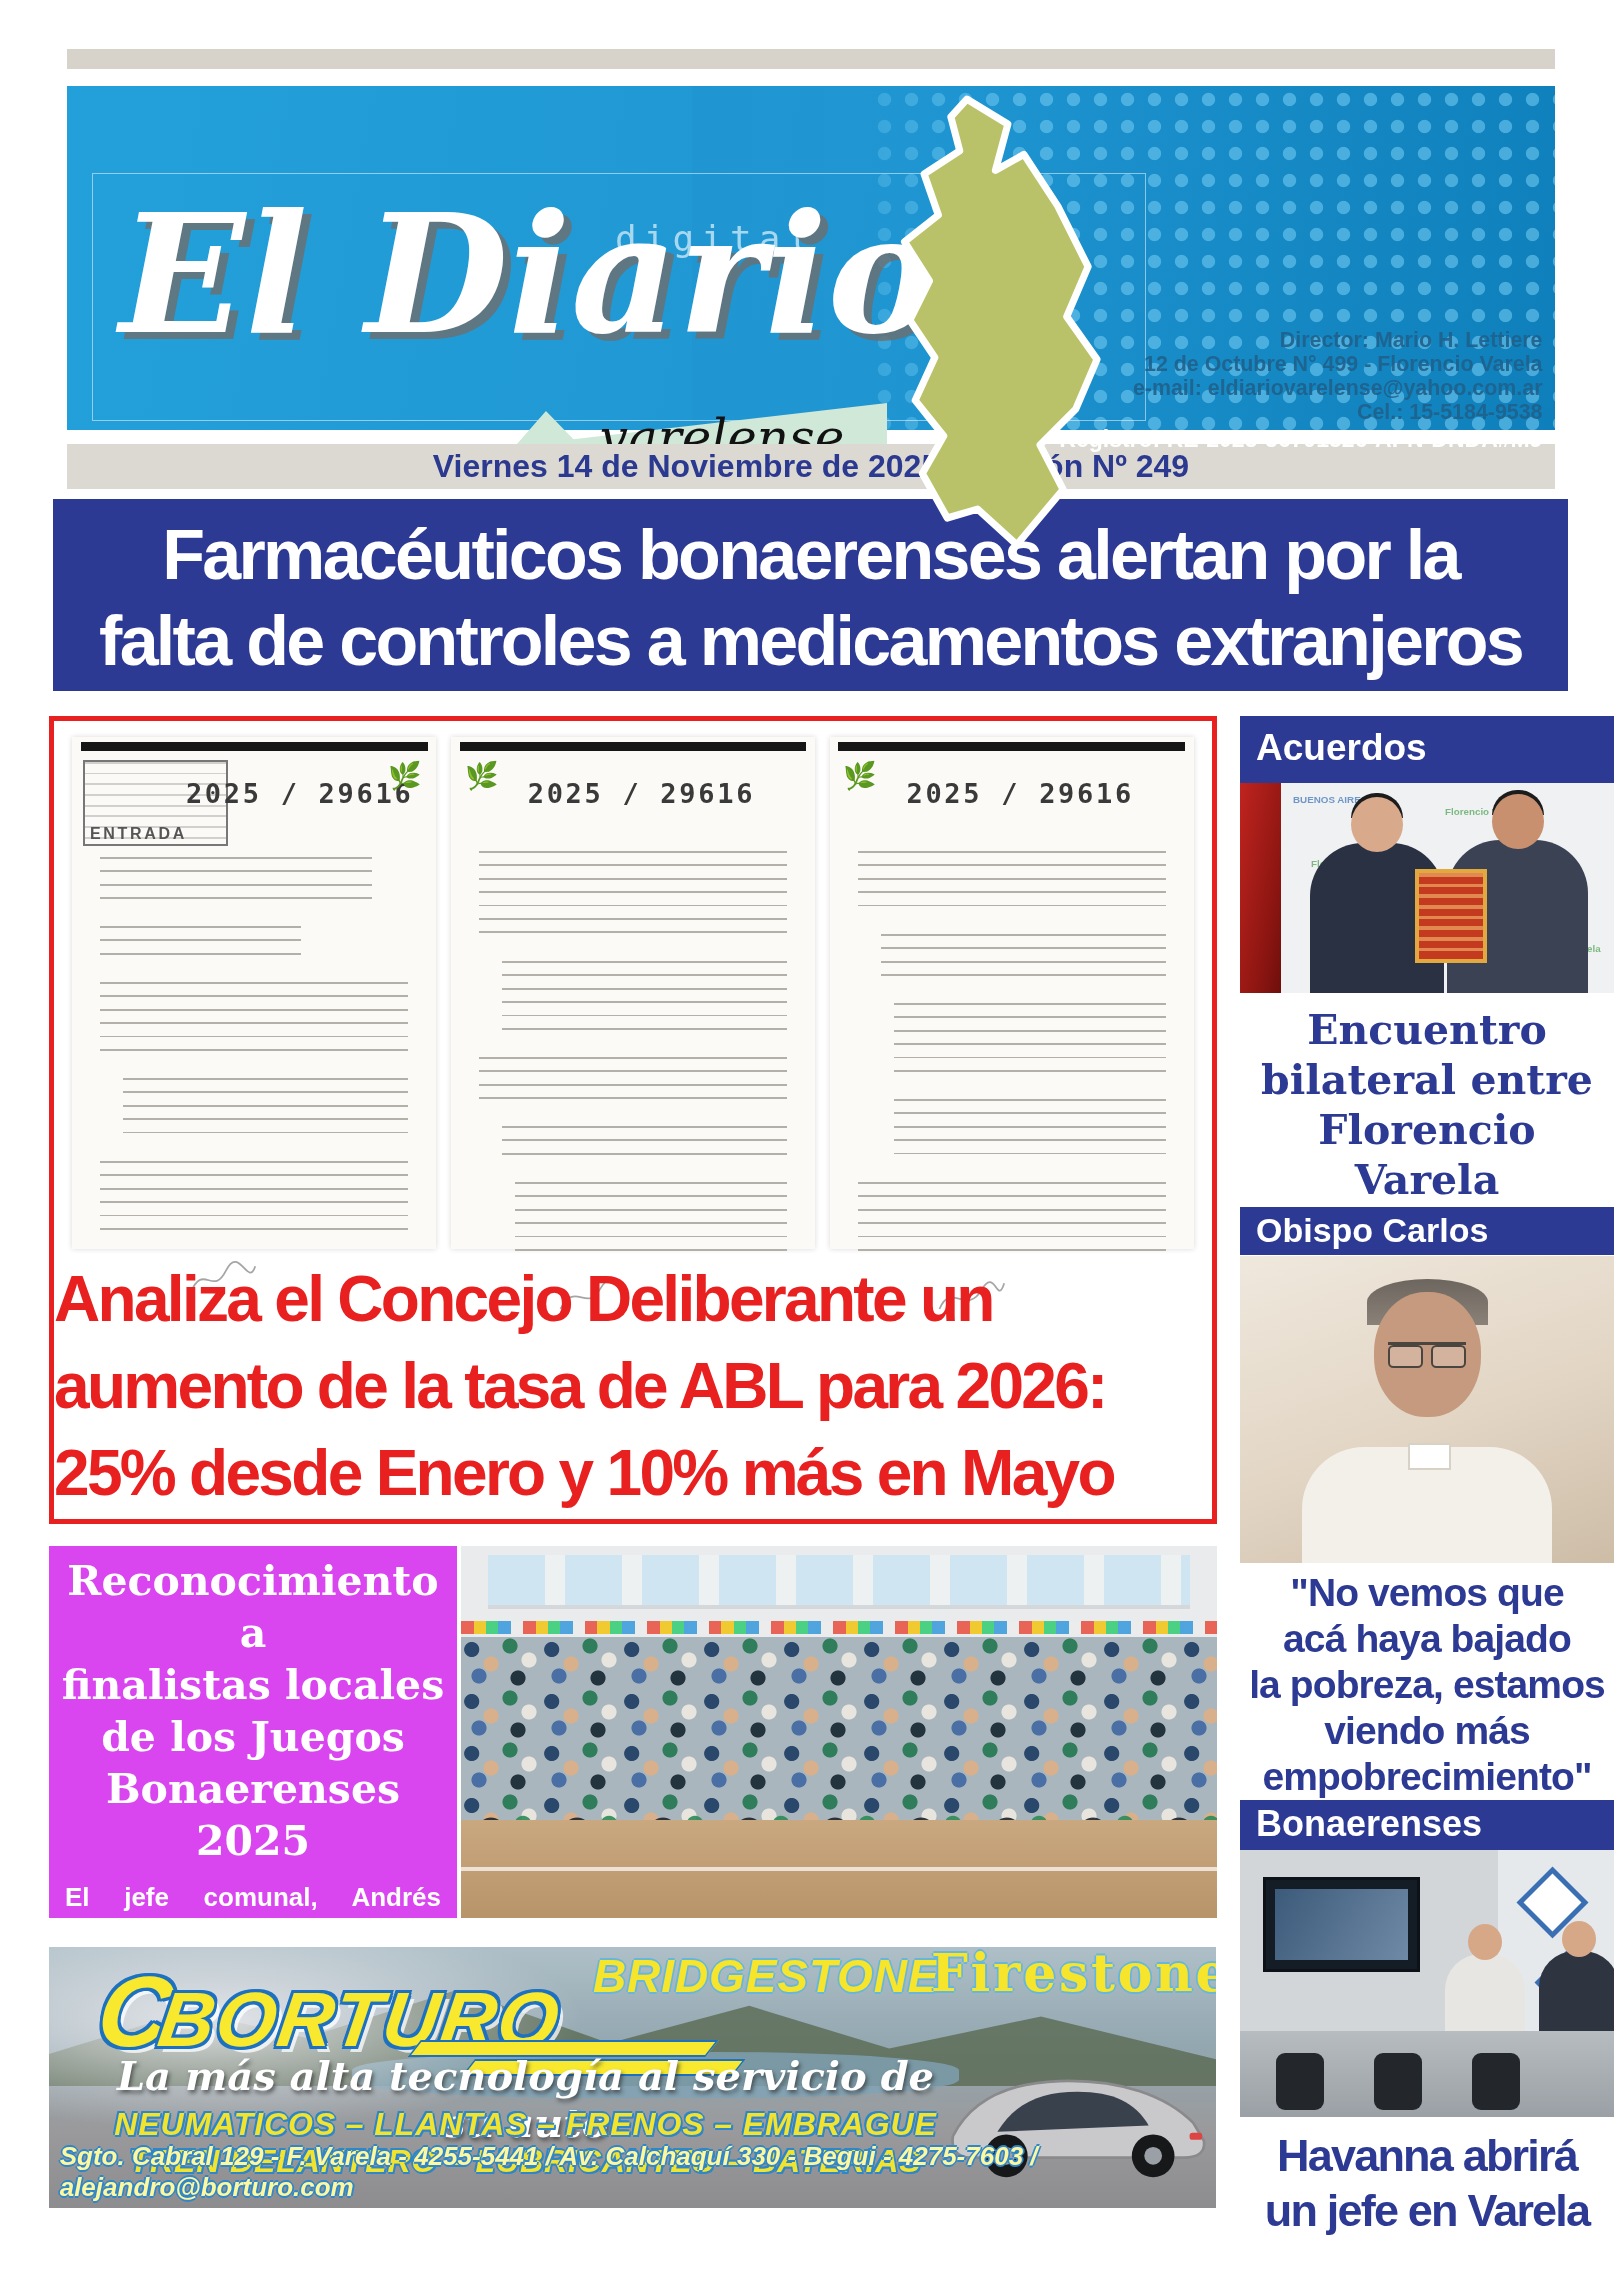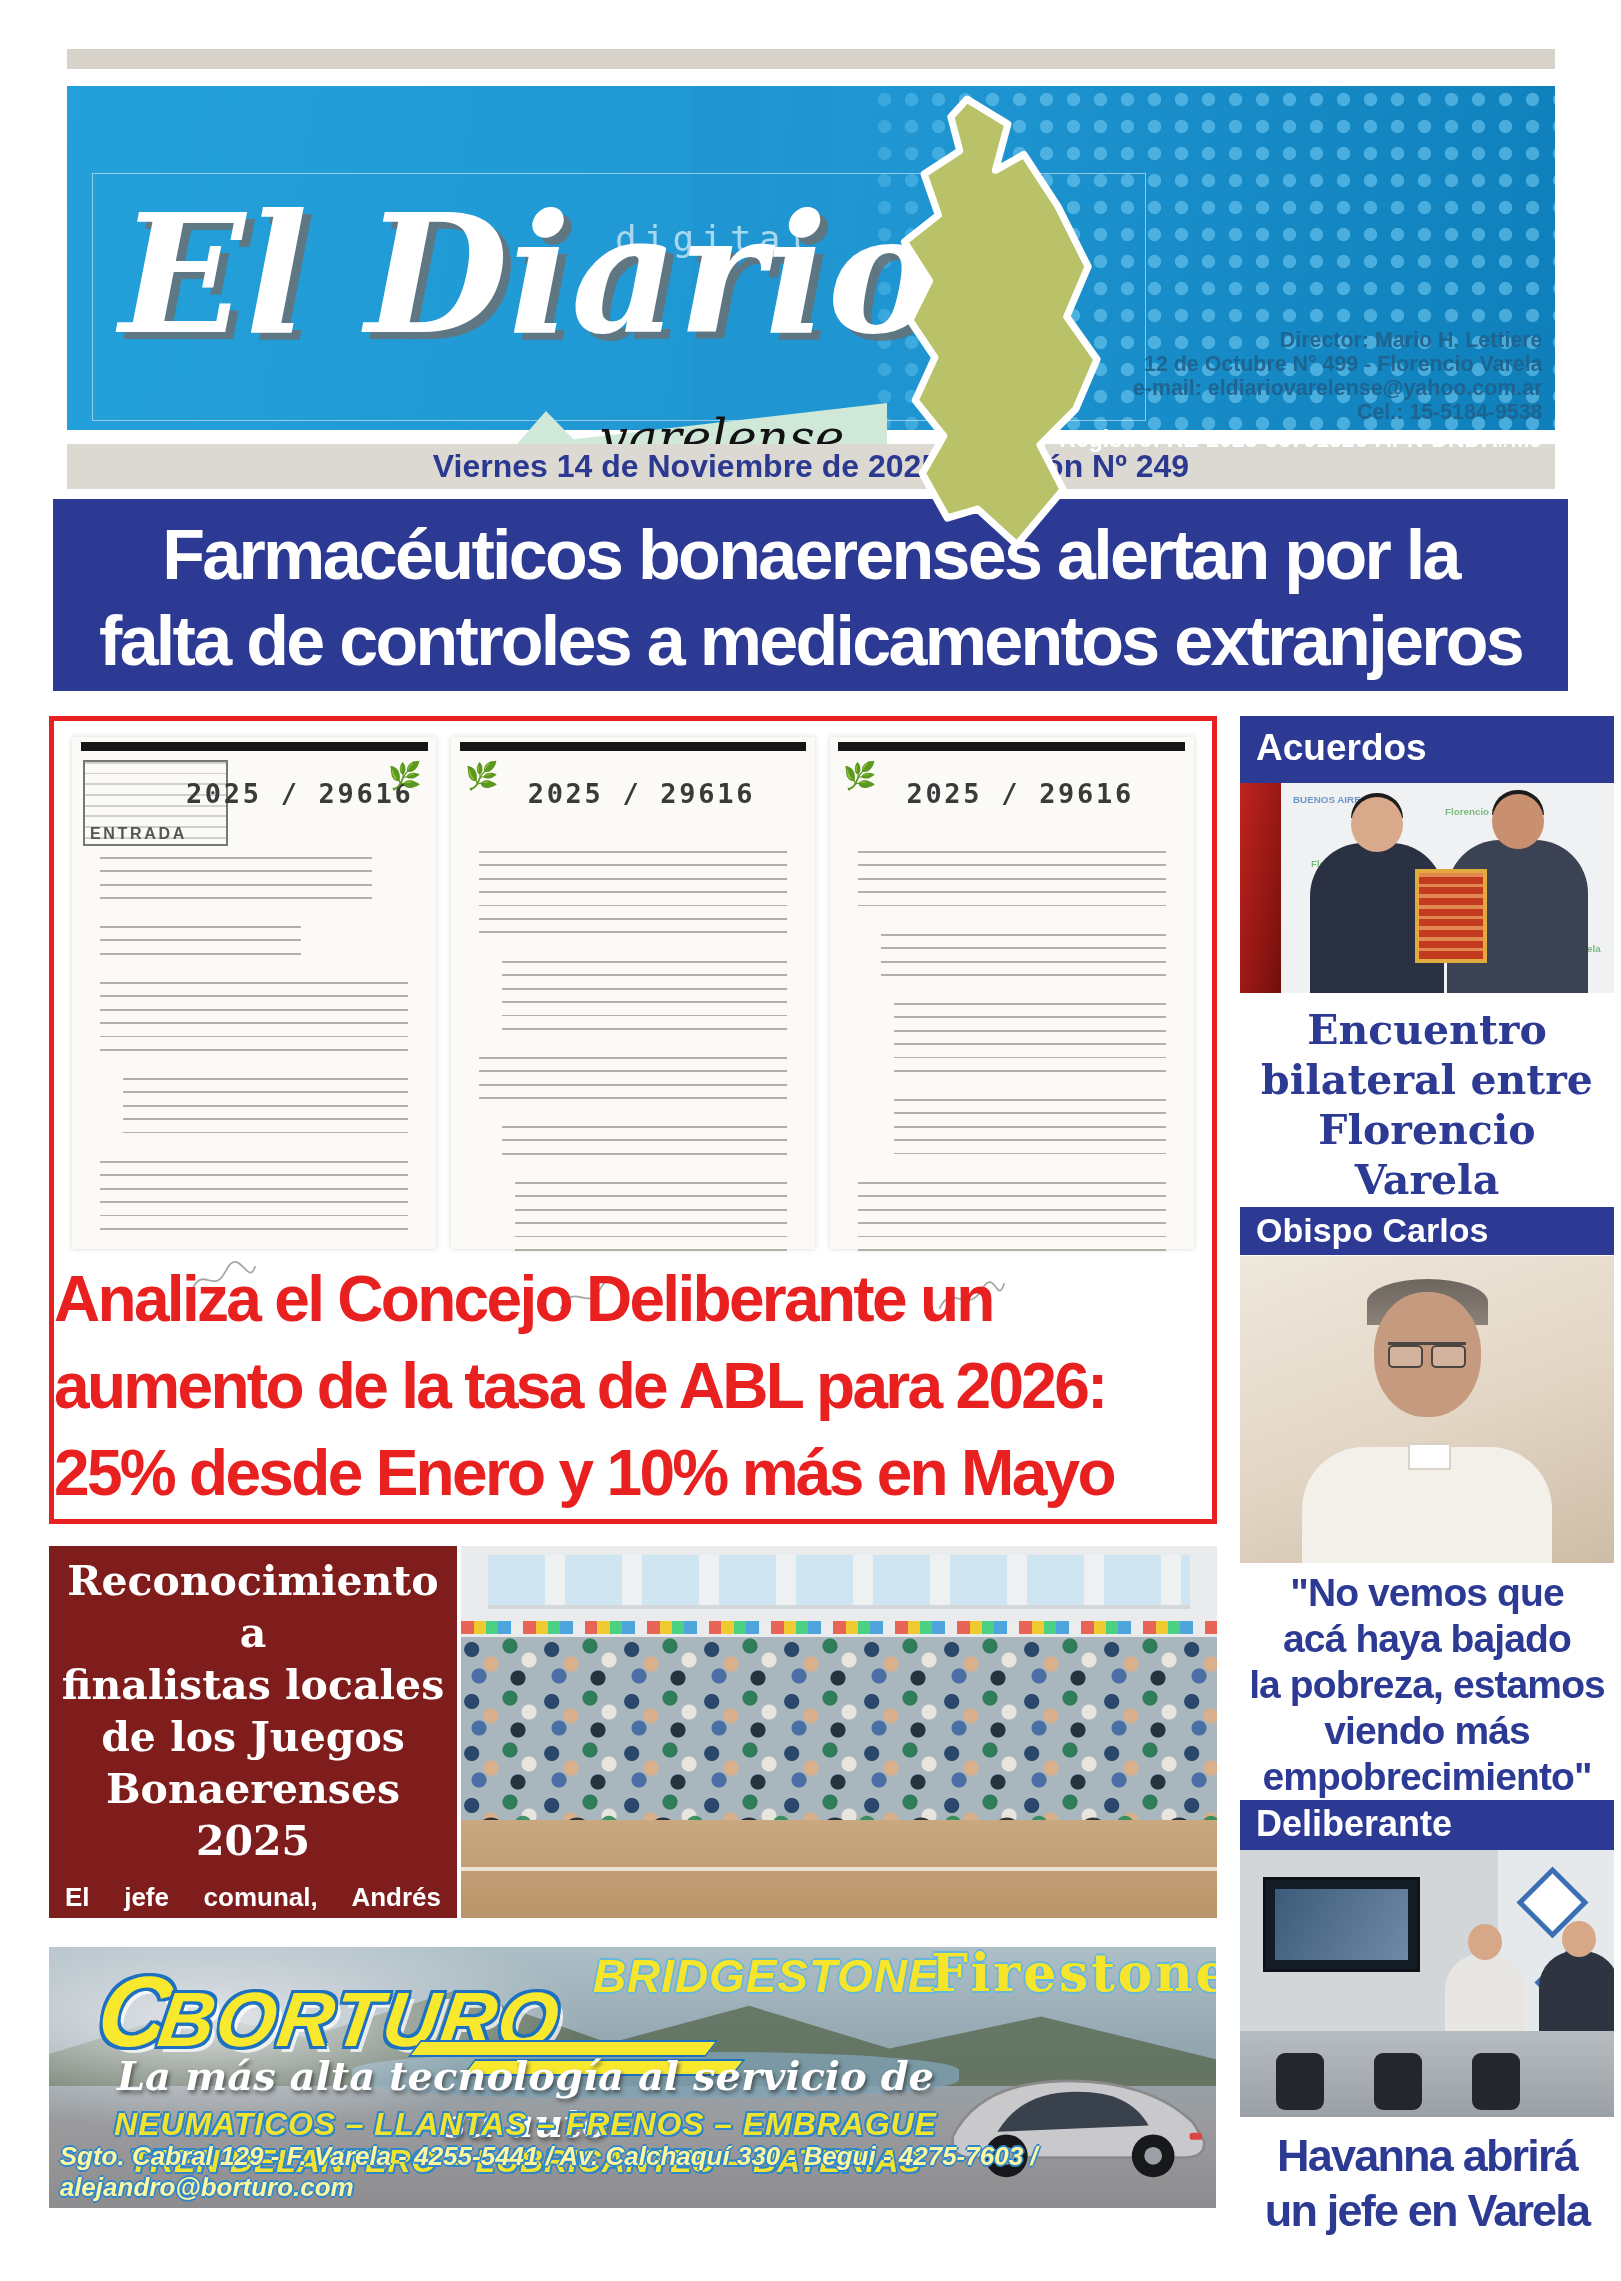--- a/index.html
+++ b/index.html
@@ -120,21 +120,21 @@
   .worker{position:absolute;border-radius:36px 36px 0 0;}
   .worker .head{position:absolute;left:50%;transform:translateX(-50%);top:-30px;width:34px;height:36px;
                 border-radius:50%;background:#d6a888;}
   .w1{left:205px;bottom:86px;width:80px;height:77px;background:#e8e6e2;}
   .w2{left:299px;bottom:86px;width:80px;height:80px;background:#2e3540;}
   .meet-table{position:absolute;left:0;bottom:0;width:100%;height:86px;
               background:linear-gradient(#b7bcc0,#9aa0a5);}
   .chair{position:absolute;bottom:7.1px;width:48px;height:57px;border-radius:9px;background:#23272c;}
 
   
-  .greenbox{left:49px;top:1546px;width:408px;height:372px;background:#7f1d1d;}
+  .greenbox{left:49px;top:1546px;width:408px;height:372px;background:#d946ef;}
   .green-head{display:block;margin-top:9px;text-align:center;color:#fff;
               font-family:"DejaVu Serif",serif;font-weight:bold;font-size:41px;line-height:52px;}
   .green-body{display:block;margin:12.5px 16px 0;color:#fff;font-weight:bold;font-size:26px;
               line-height:34px;text-align:justify;}
 
   
   .gym{left:461px;top:1546px;width:756px;height:372px;background:#e9ebec;overflow:hidden;}
   .gym-windows{position:absolute;left:27px;right:27px;top:9px;height:50px;
       background:repeating-linear-gradient(90deg,#cfe5f2 0 57px,#eef1f2 57px 77px);
       border-bottom:4.5px solid #d5d8da;}
@@ -333,21 +333,21 @@
     <div class="bishop-body"></div>
     <div class="bishop-collar"></div>
   </div>
   <div class="abs sb-quote ml" style="top:1570px;">"No vemos que
 acá haya bajado
 la pobreza, estamos
 viendo más
 empobrecimiento"</div>
 
   <div class="abs tagbar" style="top:1800px;height:50px;">
-    <span style="font-size:36px;line-height:48px;">Deliberante</span>
+    <span style="font-size:36px;line-height:48px;">Bonaerenses</span>
   </div>
   <div class="abs sb-photo ph3">
     <div class="office-rightwall"></div>
     <div class="diamond" style="right:36px;top:27px;"></div>
     <div class="diamond" style="right:18px;top:107px;"></div>
     <div class="tv">
         <i></i>
       </div>
     <div class="worker w1">
         <i class="head"></i>

